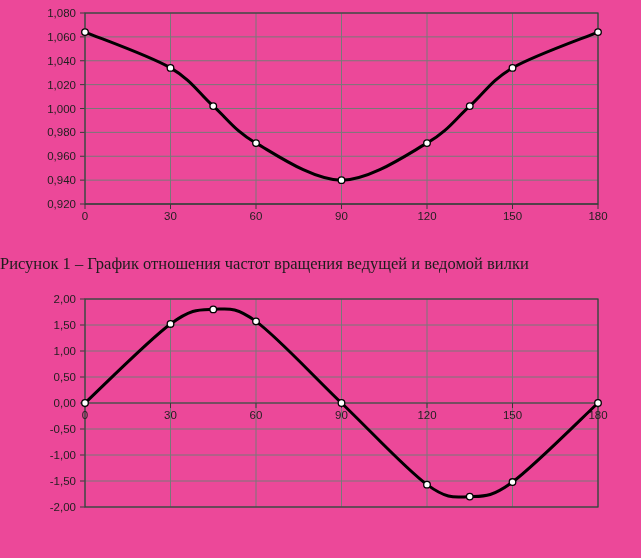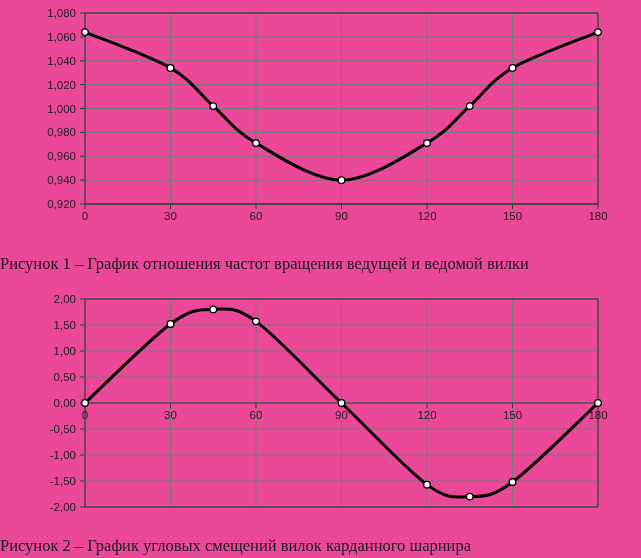--- a/index.html
+++ b/index.html
@@ -155,15 +155,14 @@
       <circle cx="170.5" cy="38.96" r="3.3" fill="#ffffff" stroke="#000000" stroke-width="1.3"></circle>
       <circle cx="213.25" cy="24.4" r="3.3" fill="#ffffff" stroke="#000000" stroke-width="1.3"></circle>
       <circle cx="256" cy="36.36" r="3.3" fill="#ffffff" stroke="#000000" stroke-width="1.3"></circle>
       <circle cx="341.5" cy="118" r="3.3" fill="#ffffff" stroke="#000000" stroke-width="1.3"></circle>
       <circle cx="427" cy="199.64000000000001" r="3.3" fill="#ffffff" stroke="#000000" stroke-width="1.3"></circle>
       <circle cx="469.75" cy="211.6" r="3.3" fill="#ffffff" stroke="#000000" stroke-width="1.3"></circle>
       <circle cx="512.5" cy="197.04" r="3.3" fill="#ffffff" stroke="#000000" stroke-width="1.3"></circle>
       <circle cx="598" cy="118" r="3.3" fill="#ffffff" stroke="#000000" stroke-width="1.3"></circle>
     </svg>
 
-  <div class="caption" id="caption2">Рисунок 2 – График угловых смещений вилок карданного шарнира</div>
 
 </div>
 
 </body></html>

